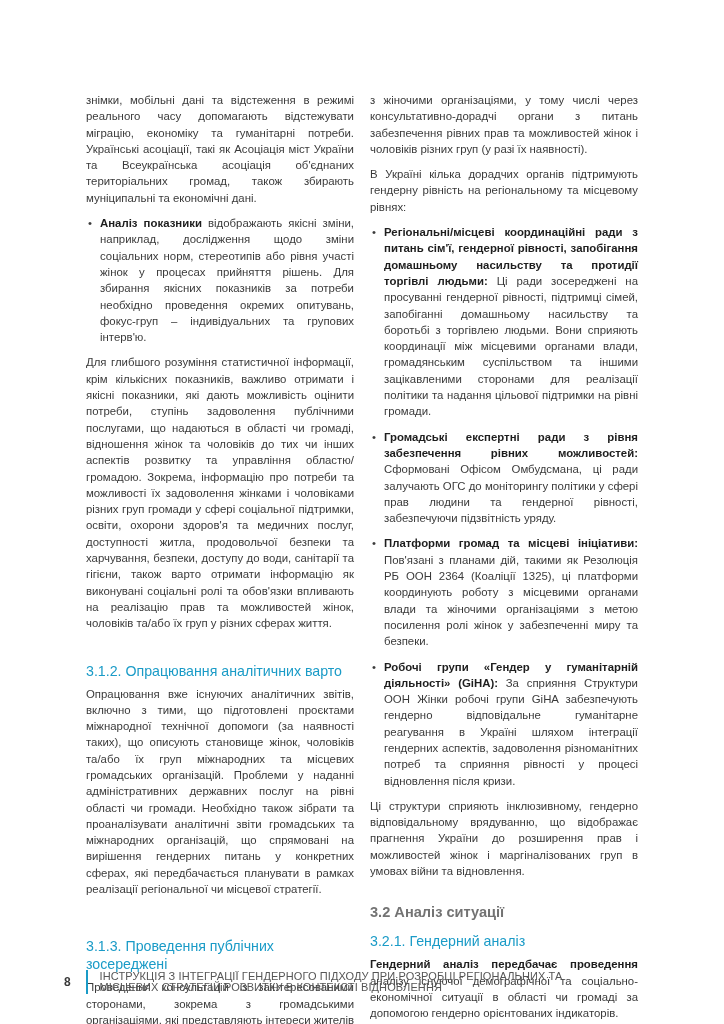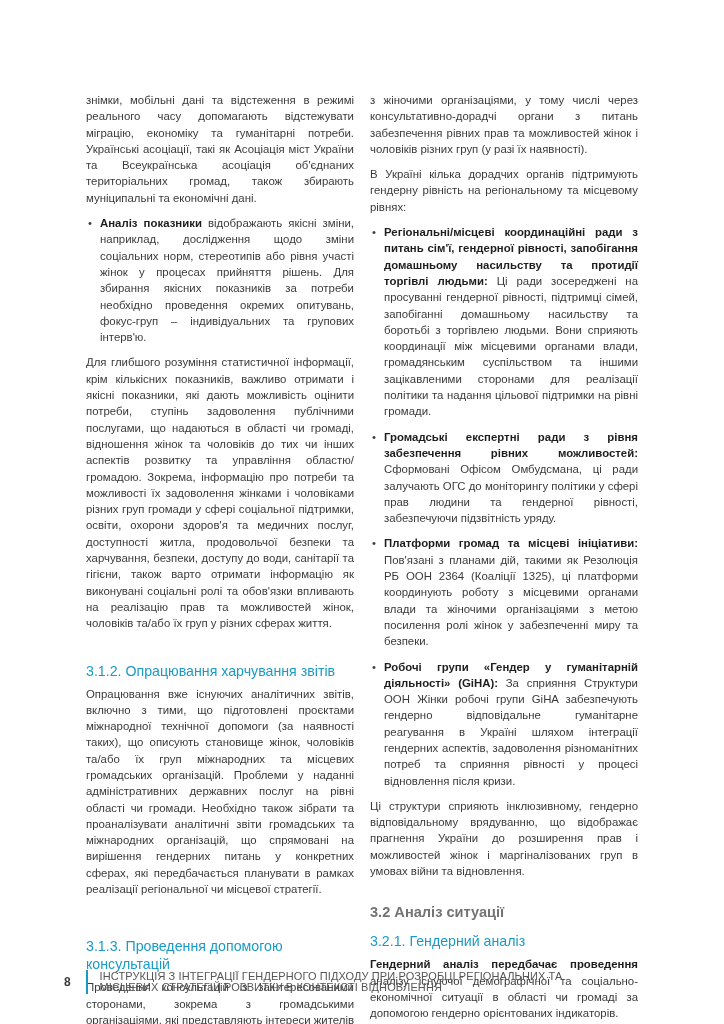--- a/index.html
+++ b/index.html
@@ -22,23 +22,23 @@
 </style>
 </head>
 <body>
 
 <div class="col col-left">
   <p>знімки, мобільні дані та відстеження в режимі реального часу допомагають відстежувати міграцію, економіку та гуманітарні потреби. Українські асоціації, такі як Асоціація міст України та Всеукраїнська асоціація об'єднаних територіальних громад, також збирають муніципальні та економічні дані.</p>
   <ul>
     <li><b>Аналіз показники</b><span> відображають якісні зміни, наприклад, дослідження щодо зміни соціальних норм, стереотипів або рівня участі жінок у процесах прийняття рішень. Для збирання якісних показників  за потреби необхідно проведення окремих опитувань, фокус-груп – індивідуальних та групових інтерв'ю.</span></li>
   </ul>
   <p style="margin-bottom:30px">Для глибшого розуміння статистичної інформації, крім кількісних показників, важливо отримати і якісні показники, які дають можливість оцінити потреби, ступінь задоволення публічними послугами, що надаються в області чи громаді, відношення жінок та чоловіків до тих чи інших аспектів розвитку та управління областю/громадою. Зокрема, інформацію про потреби та можливості їх задоволення жінками і чоловіками різних груп громади у сфері соціальної підтримки, освіти, охорони здоров'я та медичних послуг, доступності житла, продовольчої безпеки та харчування, безпеки, доступу до води, санітарії та гігієни, також варто отримати інформацію як виконувані соціальні ролі та обов'язки впливають на реалізацію прав та можливостей жінок, чоловіків та/або їх груп у різних сферах життя.</p>
-  <h3 class="h3">3.1.2. Опрацювання харчування звітів</h3>
+  <h3 class="h3">3.1.2. Опрацювання аналітичних варто</h3>
   <p style="margin-bottom:40px">Опрацювання вже існуючих аналітичних звітів, включно з тими, що підготовлені проєктами міжнародної технічної допомоги (за наявності таких), що описують становище жінок, чоловіків та/або їх груп міжнародних та місцевих громадських організацій. Проблеми у наданні адміністративних державних послуг на рівні області чи громади. Необхідно також зібрати та проаналізувати аналітичні звіти громадських та міжнародних організацій, що спрямовані на вирішення гендерних питань у конкретних сферах, які передбачається планувати в рамках реалізації регіональної чи місцевої стратегії.</p>
-  <h3 class="h3" style="width:200px">3.1.3. Проведення допомогою консультацій</h3>
+  <h3 class="h3" style="width:200px">3.1.3. Проведення публічних зосереджені</h3>
   <p>Проведення консультацій із заінтересованими сторонами, зокрема з громадськими організаціями, які представляють інтереси жителів регіону чи громади, в тому числі вразливих груп жінок і чоловіків,</p>
 </div>
 
 <div class="col col-right">
   <p>з жіночими організаціями, у тому числі через консультативно-дорадчі органи з питань забезпечення рівних прав та можливостей жінок і чоловіків різних груп (у разі їх наявності).</p>
   <p>В Україні кілька дорадчих органів підтримують гендерну рівність на регіональному та місцевому рівнях:</p>
   <ul>
     <li><b>Регіональні/місцеві координаційні ради з питань сім'ї, гендерної рівності, запобігання домашньому насильству та протидії торгівлі людьми:</b><span> Ці ради зосереджені на просуванні гендерної рівності, підтримці сімей, запобіганні домашньому насильству та боротьбі з торгівлею людьми. Вони сприяють координації між місцевими органами влади, громадянським суспільством та іншими зацікавленими сторонами для реалізації політики та надання цільової підтримки на рівні громади.</span></li>
     <li><b>Громадські експертні ради з рівня забезпечення рівних можливостей:</b><span> Сформовані Офісом Омбудсмана, ці ради залучають ОГС до моніторингу політики у сфері прав людини та гендерної рівності, забезпечуючи підзвітність уряду.</span></li>
     <li><b>Платформи громад та місцеві ініціативи:</b><span> Пов'язані з планами дій, такими як Резолюція РБ ООН 2364 (Коаліції 1325), ці платформи координують роботу з місцевими органами влади та жіночими організаціями з метою посилення ролі жінок у забезпеченні миру та безпеки.</span></li>

